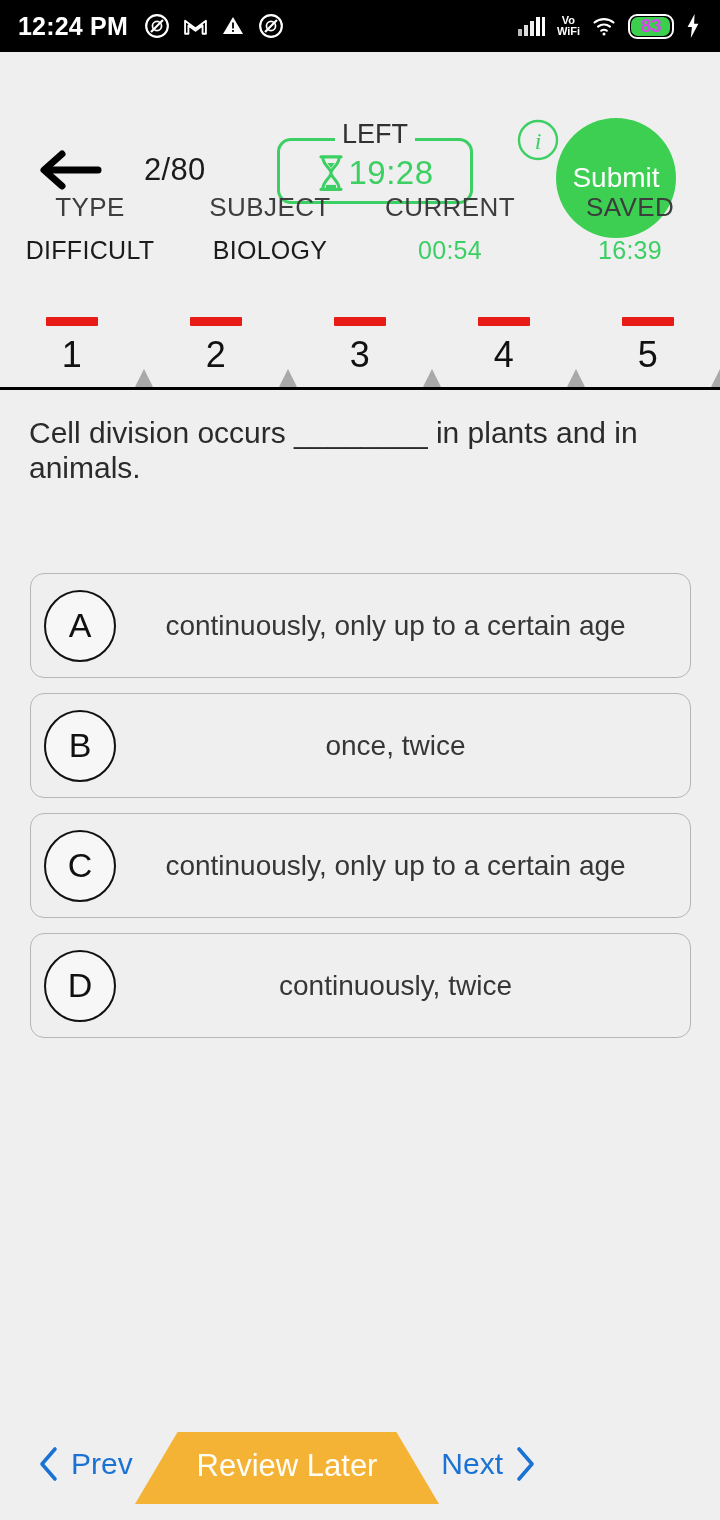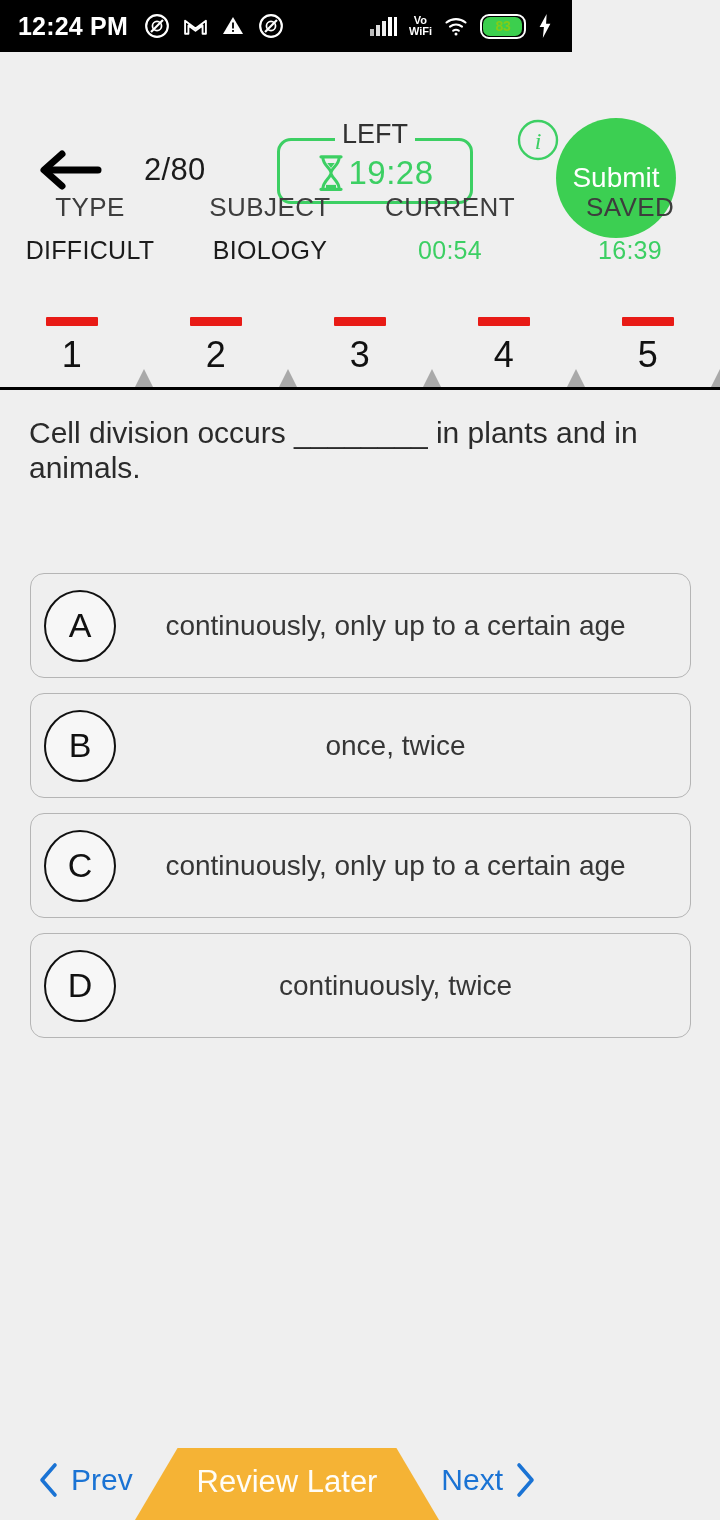--- a/index.html
+++ b/index.html
@@ -6,41 +6,41 @@
   html, body {
     width: 720px; height: 1520px;
     background: #efefef;
     font-family: "Liberation Sans", sans-serif;
     overflow: hidden;
   }
   #app { position: relative; width: 720px; height: 1520px; background: #efefef; }
 
   
   .statusbar {
-    position: absolute; top: 0; left: 0; width: 572px; height: 52px;
+    position: absolute; top: 0; left: 0; width: 720px; height: 52px;
     background: #000; color: #fff;
     display: flex; align-items: center; padding: 0 18px;
   }
   .sb-clock { font-size: 25px; font-weight: bold; letter-spacing: .2px; }
   .sb-left-icons { display: flex; align-items: center; gap: 13px; margin-left: 16px; }
   .sb-spacer { flex: 1; }
   .sb-right { display: flex; align-items: center; gap: 10px; }
   .sb-ico { display: block; }
   .vowifi { font-size: 11px; line-height: 11px; text-align: center; font-weight: bold; }
   .battery {
     position: relative; width: 46px; height: 25px;
     border: 2px solid #fff; border-radius: 9px; background: #000;
     display: flex; align-items: center; justify-content: center;
   }
   .battery .fill {
     position: absolute; left: 1px; top: 1px; bottom: 1px; width: 39px;
     background: #3ccf4e; border-radius: 7px;
   }
   .battery .pct {
-    position: relative; font-size: 14px; font-weight: bold; color: #84cc16;
+    position: relative; font-size: 19px; font-weight: bold; color: #d946ef;
     letter-spacing: -.3px;
   }
 
   
   .header { position: absolute; top: 52px; left: 0; width: 720px; height: 130px; }
   .back-arrow { position: absolute; left: 36px; top: 96px; }
   .qcount {
     position: absolute; left: 144px; top: 100px;
     font-size: 31px; color: #1b1b1b; letter-spacing: .3px;
   }
@@ -137,21 +137,21 @@
     font-size: 34px; color: #111;
   }
   .opt-text {
     width: 100%; padding: 0 40px 0 110px;
     text-align: center; font-size: 28px; color: #363636;
     line-height: 1.2;
   }
 
   
   .bottomnav {
-    position: absolute; left: 0; bottom: 0; width: 574px; height: 92px;
+    position: absolute; left: 0; bottom: 16px; width: 574px; height: 92px;
   }
   .nav-side {
     position: absolute; bottom: 22px;
     display: flex; align-items: center; gap: 11px;
     color: #1a73d4; font-size: 30px; cursor: pointer;
   }
   .nav-prev { left: 38px; }
   .nav-next { right: 38px; }
 
   .review-later {

